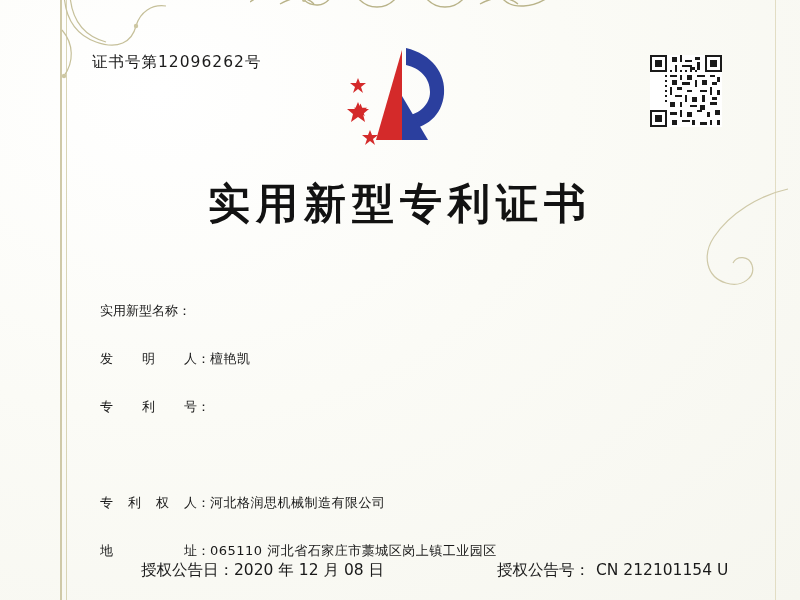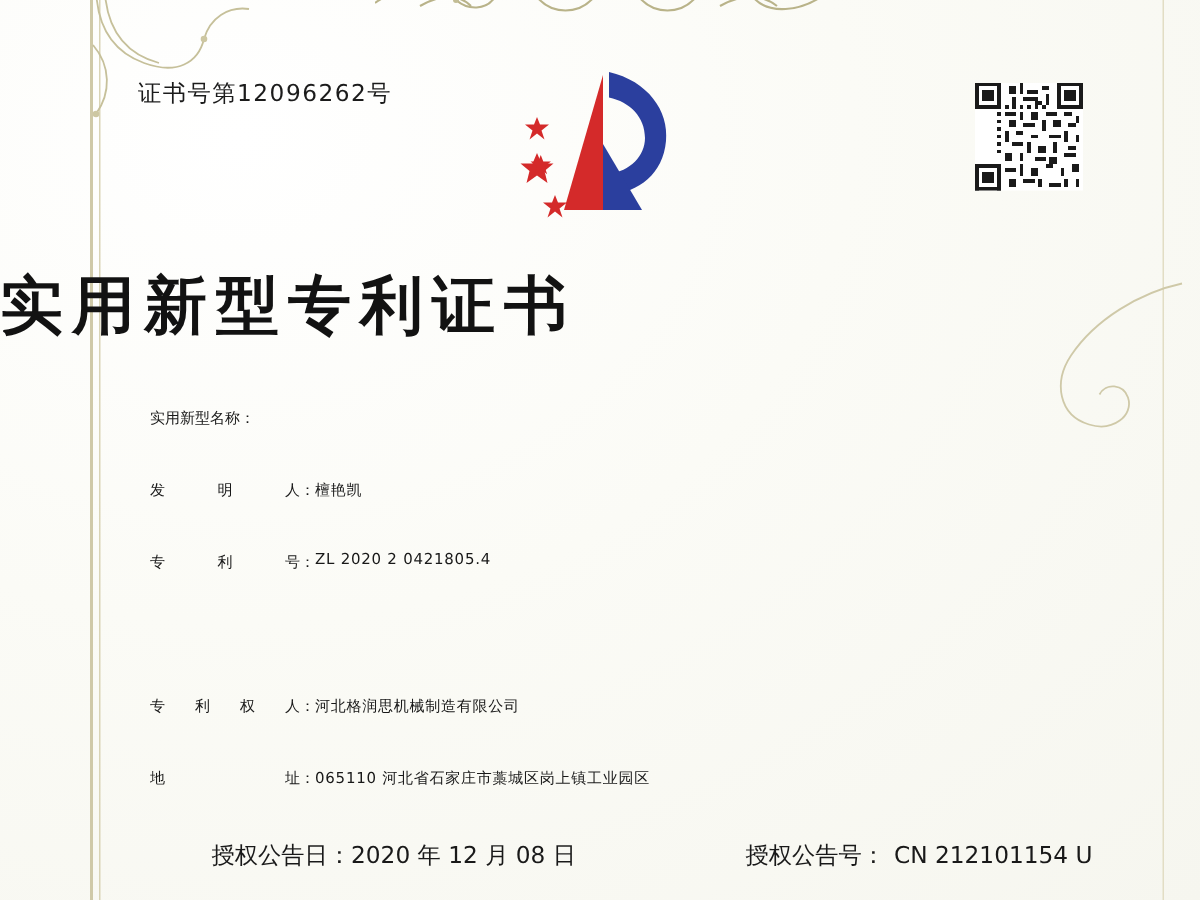--- a/index.html
+++ b/index.html
@@ -100,39 +100,39 @@
     color: #1b1b1b;
     font-family: "DejaVu Sans", "Liberation Sans", sans-serif;
     white-space: nowrap;
   }
 
   .main-title {
     position: absolute;
     left: 0;
     right: 0;
     top: 176px;
-    text-align: left;
+    text-align: center;
     font-size: 42px;
     font-weight: bold;
     letter-spacing: 6px;
     color: #121212;
     font-family: "DejaVu Sans", "Liberation Sans", sans-serif;
   }
 
   .fields {
     position: absolute;
     left: 100px;
     top: 272px;
     right: 60px;
   }
   .field-row {
     display: flex;
-    align-items: flex-start;
+    align-items: flex-end;
     height: 48px;
-    font-size: 10px;
+    font-size: 13px;
     color: #191919;
     white-space: nowrap;
   }
   .field-label {
     width: 110px;
     flex: 0 0 110px;
     letter-spacing: 0px;
   }
   .field-label.spread {
     display: flex;
@@ -332,21 +332,20 @@
       </div>
       <div class="field-value">檀艳凯</div>
     </div>
 
     <div class="field-row">
       <div class="field-label spread">
         <span>专</span>
         <span>利</span>
         <span>号：</span>
       </div>
-      <div class="field-value">ZL 2020 2 0421805.4</div>
     </div>
 
     <div class="field-row">
     </div>
 
     <div class="field-row">
       <div class="field-label spread">
         <span>专</span>
         <span>利</span>
         <span>权</span>

